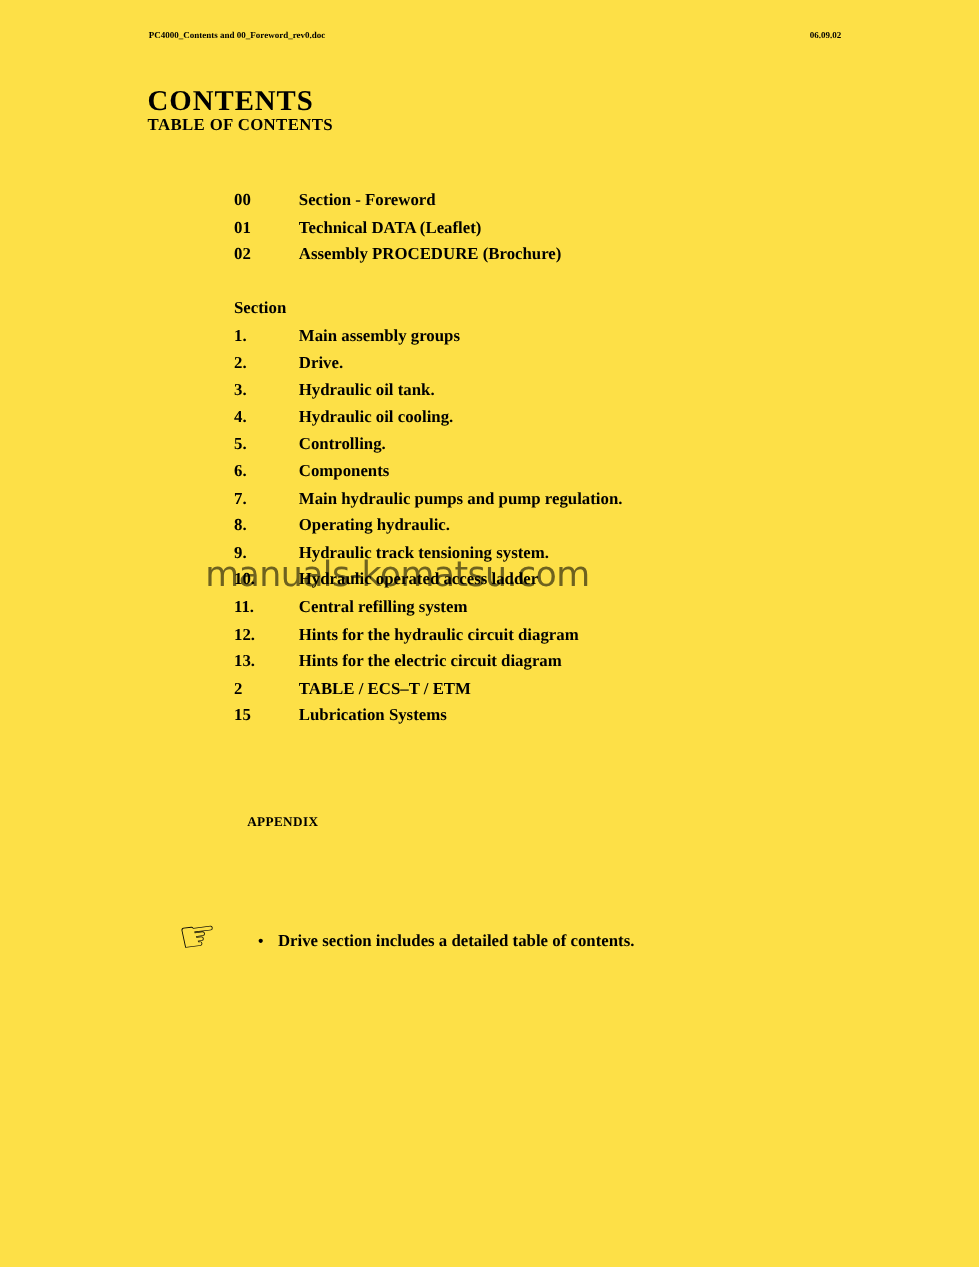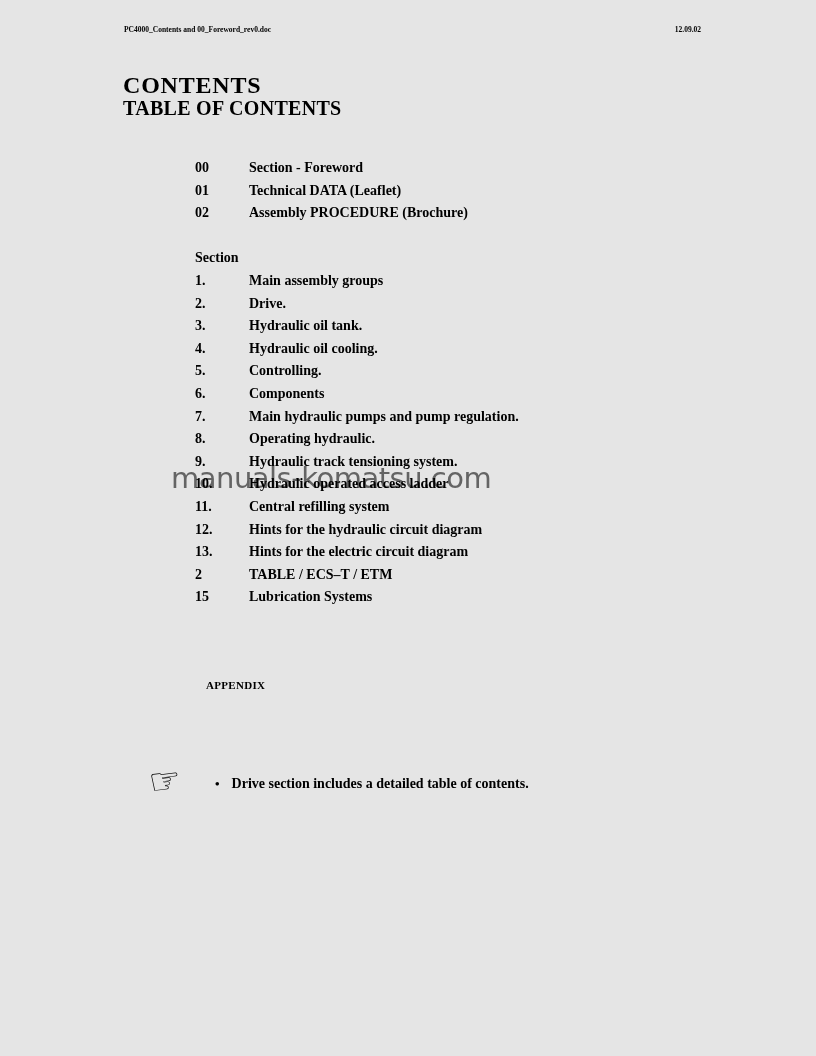--- a/index.html
+++ b/index.html
@@ -4,21 +4,21 @@
 <style>
   html, body {
     margin: 0;
     padding: 0;
     background: #ffffff;
   }
   .page {
     position: relative;
     width: 816px;
     height: 1056px;
-    background: #e5e5e5;
+    background: #fde047;
     font-family: "Liberation Serif", "DejaVu Serif", serif;
     color: #000000;
     overflow: hidden;
   }
   .header {
     position: absolute;
     left: 124px;
     top: 25px;
     width: 577px;
     display: flex;
@@ -34,21 +34,21 @@
     margin: 0;
     font-size: 24px;
     font-weight: bold;
     letter-spacing: 0.8px;
   }
   .subtitle {
     position: absolute;
     left: 123px;
     top: 97px;
     margin: 0;
-    font-size: 20px;
+    font-size: 14px;
     font-weight: bold;
     letter-spacing: 0.3px;
   }
   .toc {
     position: absolute;
     left: 195px;
     top: 157px;
     width: 480px;
     font-size: 14px;
     font-weight: bold;
@@ -118,21 +118,21 @@
     white-space: nowrap;
   }
 </style>
 </head>
 <body>
 
 <div class="page">
 
   <div class="header">
     <span>PC4000_Contents and 00_Foreword_rev0.doc</span>
-    <span>12.09.02</span>
+    <span>06.09.02</span>
   </div>
 
   <h1 class="title">CONTENTS</h1>
   <h2 class="subtitle">TABLE OF CONTENTS</h2>
 
   <div class="toc">
     <div>
 
         <div class="toc-row">
           <span class="toc-num">00</span>

